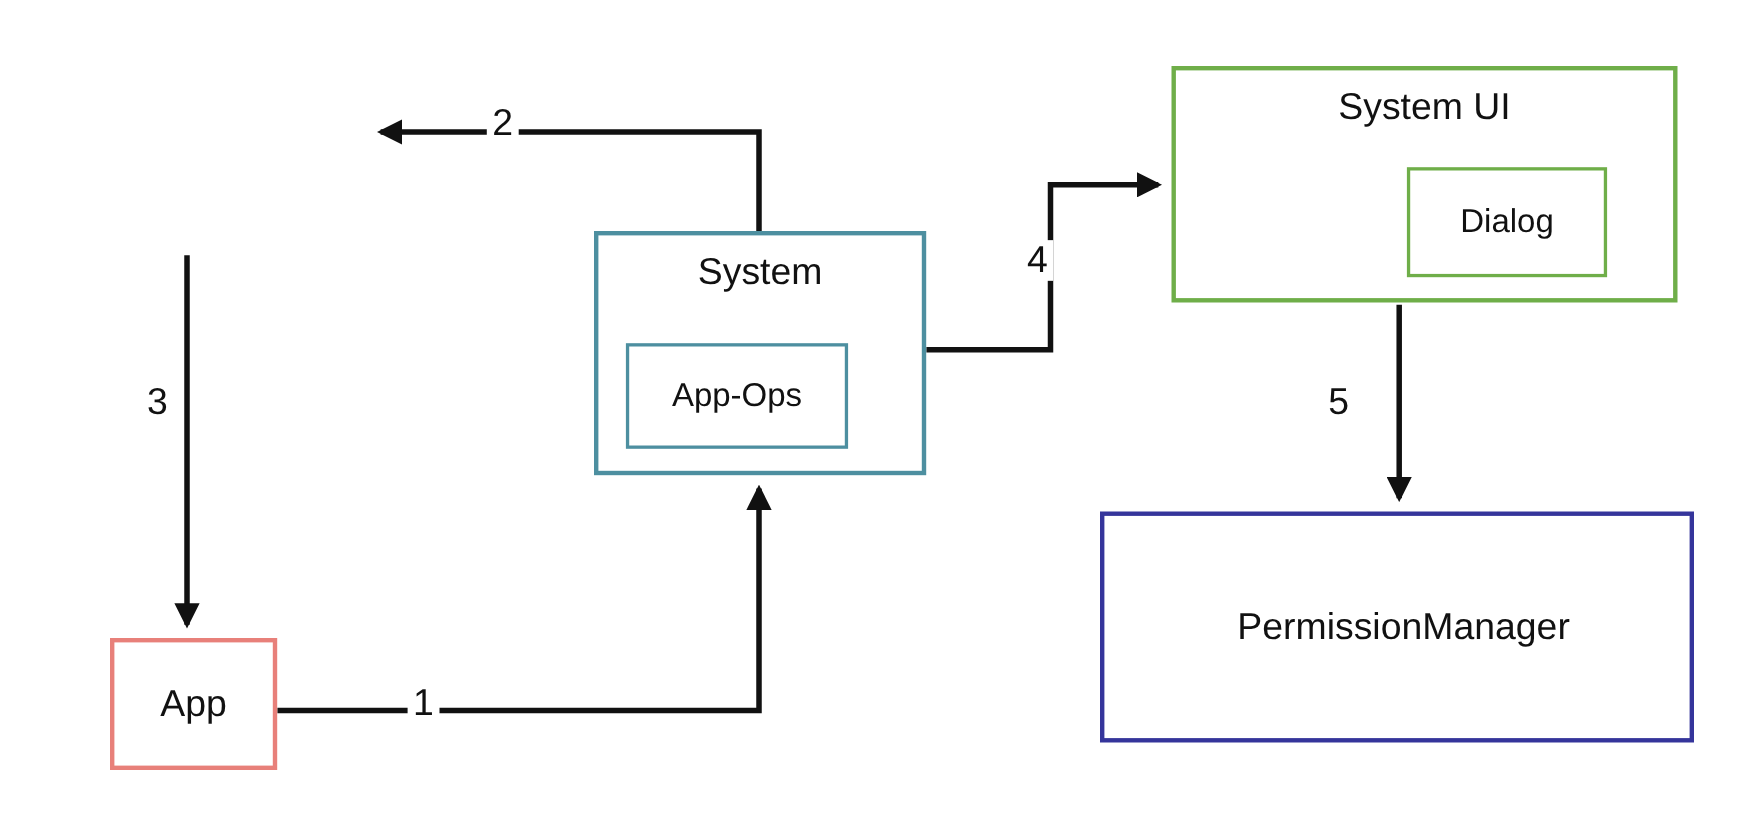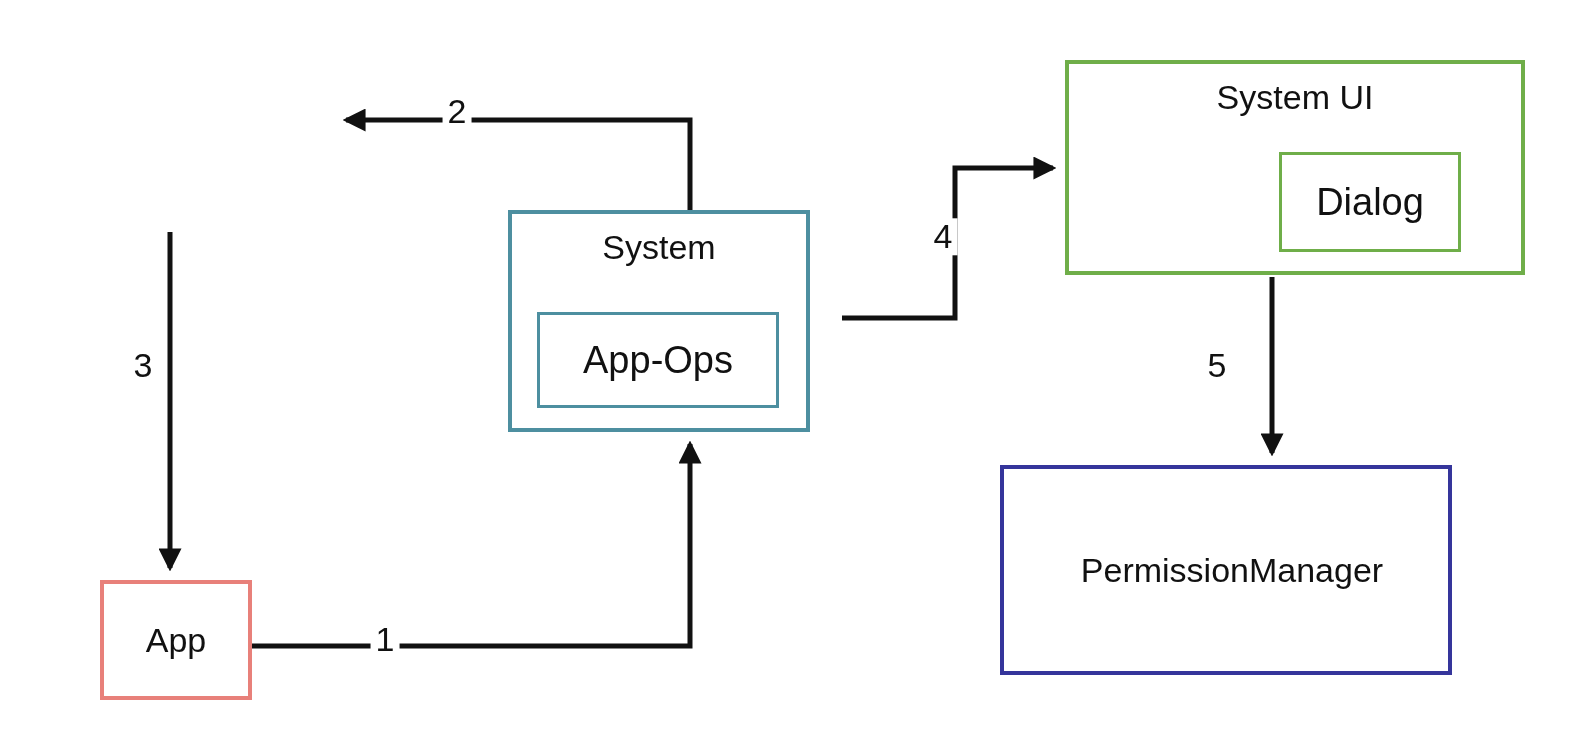--- a/index.html
+++ b/index.html
@@ -33,30 +33,30 @@
     position:absolute;
     top:14px;left:0;right:0;
     text-align:center;
   }
   .inner-box{
     position:absolute;
     box-sizing:border-box;
     display:flex;
     align-items:center;
     justify-content:center;
-    font-size:38px;
+    font-size:30px;
     background:var(--background);
   }
   #node-data-provider{left:10px;top:10px;width:322px;height:222px;border:4px solid var(--data-provider-border);}
   #node-app{left:100px;top:580px;width:152px;height:120px;border:4px solid var(--app-border);}
-  #node-system{left:508px;top:210px;width:302px;height:222px;border:4px solid var(--system-border);}
-  #node-app-ops{left:25px;top:98px;width:242px;height:96px;border:3px solid var(--system-border);}
+  #node-system{left:540px;top:210px;width:302px;height:222px;border:4px solid var(--system-border);}
+  #node-app-ops{left:25px;top:98px;width:202px;height:96px;border:3px solid var(--system-border);}
   #node-system-ui{left:1065px;top:60px;width:460px;height:215px;border:4px solid var(--system-ui-border);}
   #node-dialog{left:210px;top:88px;width:182px;height:100px;border:3px solid var(--system-ui-border);}
-  #node-permission-manager{left:1000px;top:465px;width:452px;height:210px;border:4px solid var(--permission-manager-border);padding-left:12px;}
+  #node-permission-manager{left:1000px;top:465px;width:540px;height:210px;border:4px solid var(--permission-manager-border);padding-left:12px;}
   .edges-svg{position:absolute;left:0;top:0;width:1588px;height:740px;}
   .edges-svg polyline{fill:none;stroke:var(--arrow);stroke-width:5;}
   .edge-label{
     position:absolute;
     transform:translate(-50%,-50%);
     font-size:34px;
     background:var(--background);
     padding:0 5px;
     line-height:1.1;
   }

